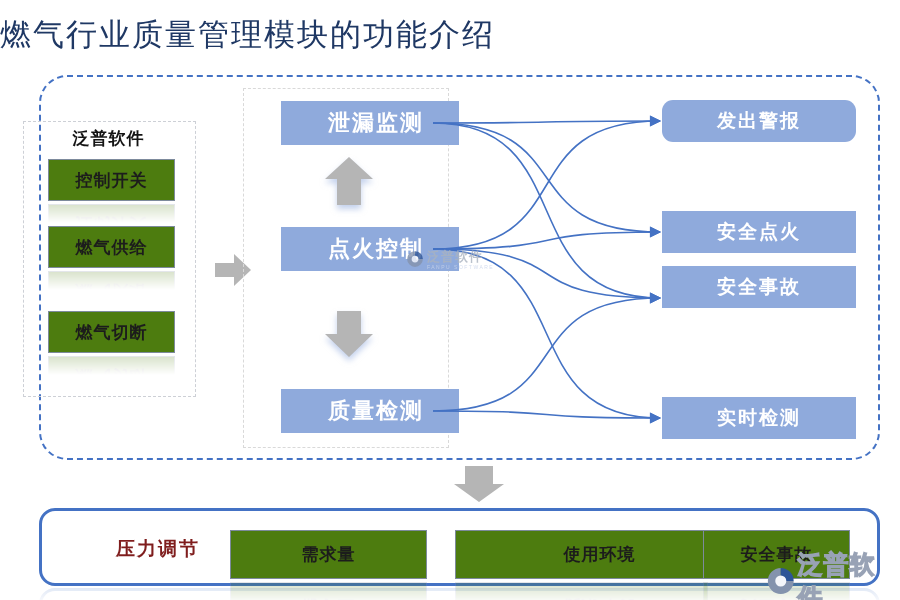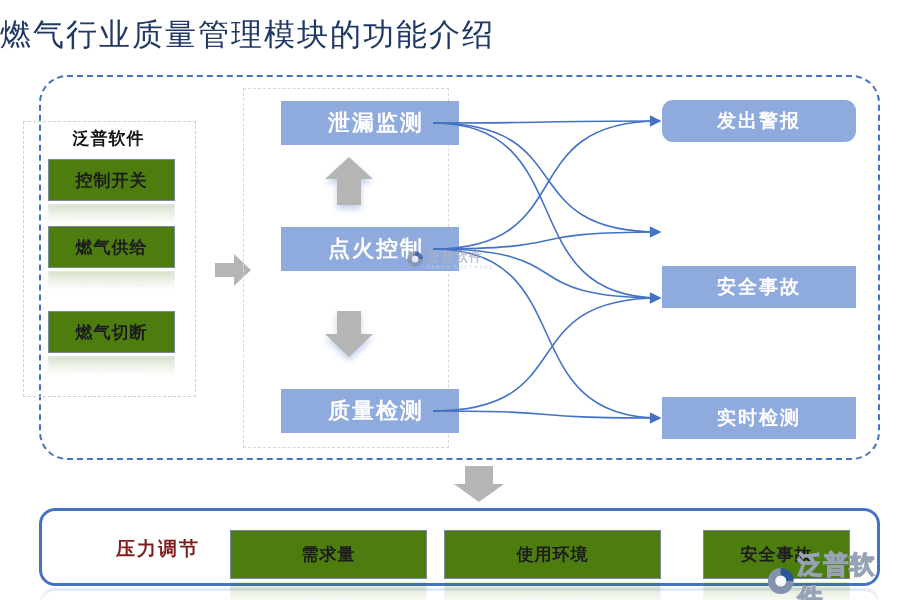--- a/index.html
+++ b/index.html
@@ -57,21 +57,21 @@
     left:39px;top:508px;width:835px;height:72px;
     border:3px solid #4472c4;border-radius:16px;background:#fff;
     -webkit-box-reflect: below 2px linear-gradient(to bottom, transparent 78%, rgba(0,0,0,0.16));
   }
   #pressure-label{
     left:78px;top:536px;width:160px;text-align:center;
     font-size:19px;font-weight:800;color:#7f1d1d;letter-spacing:2px;z-index:2;
   }
   .bottom-box{top:530px;height:47px;z-index:2;}
   #demand-box{left:230px;width:195px;}
-  #env-box{left:444px;width:215px;}
+  #env-box{left:455px;width:215px;padding-left:36px;}
   #auto-box{left:703px;width:145px;}
   
   #watermark-mid{
     left:406px;top:250px;z-index:4;display:flex;align-items:flex-start;gap:3px;opacity:.8;
   }
   #watermark-mid .wm-brand{font-size:13px;font-weight:700;color:#aab3c0;letter-spacing:1px;line-height:14px;}
   #watermark-mid .wm-sub{font-size:5px;color:#c9d4ea;letter-spacing:1.5px;line-height:6px;}
   #watermark-br{left:766px;top:548px;z-index:6;}
   #watermark-br .wm-row{display:flex;align-items:center;gap:2px;}
   #watermark-br .wm-brand{
@@ -104,20 +104,21 @@
   <div class="abs blue-box mid-box" style="top:389px;">质量检测</div>
 
   <svg class="abs glow" style="left:325px;top:157px;" width="48" height="48" viewBox="0 0 48 48">
     <polygon class="block-arrow" points="24,0 48,22 36,22 36,48 12,48 12,22 0,22"></polygon>
   </svg>
   <svg class="abs glow" style="left:325px;top:311px;" width="48" height="46" viewBox="0 0 48 46">
     <polygon class="block-arrow" points="12,0 36,0 36,23 48,23 24,46 0,23 12,23"></polygon>
   </svg>
 
   <div class="abs blue-box right-box" style="top:100px;border-radius:11px;">发出警报</div>
+  <div class="abs blue-box right-box" style="top:211px;">安全点火</div>
   <div class="abs blue-box right-box" style="top:266px;">安全事故</div>
   <div class="abs blue-box right-box" style="top:397px;">实时检测</div>
 
   <svg class="abs" id="connector-layer" width="900" height="600" viewBox="0 0 900 600">
     <defs>
       <marker id="arrow" viewBox="0 0 10 10" refX="9" refY="5" markerWidth="9" markerHeight="7" orient="auto">
         <path d="M0,0 L10,5 L0,10 z" fill="#4472c4"></path>
       </marker>
     </defs>
   <path d="M 433 123 C 583 123, 510 121, 660 121" class="edge" marker-end="url(#arrow)"></path>

